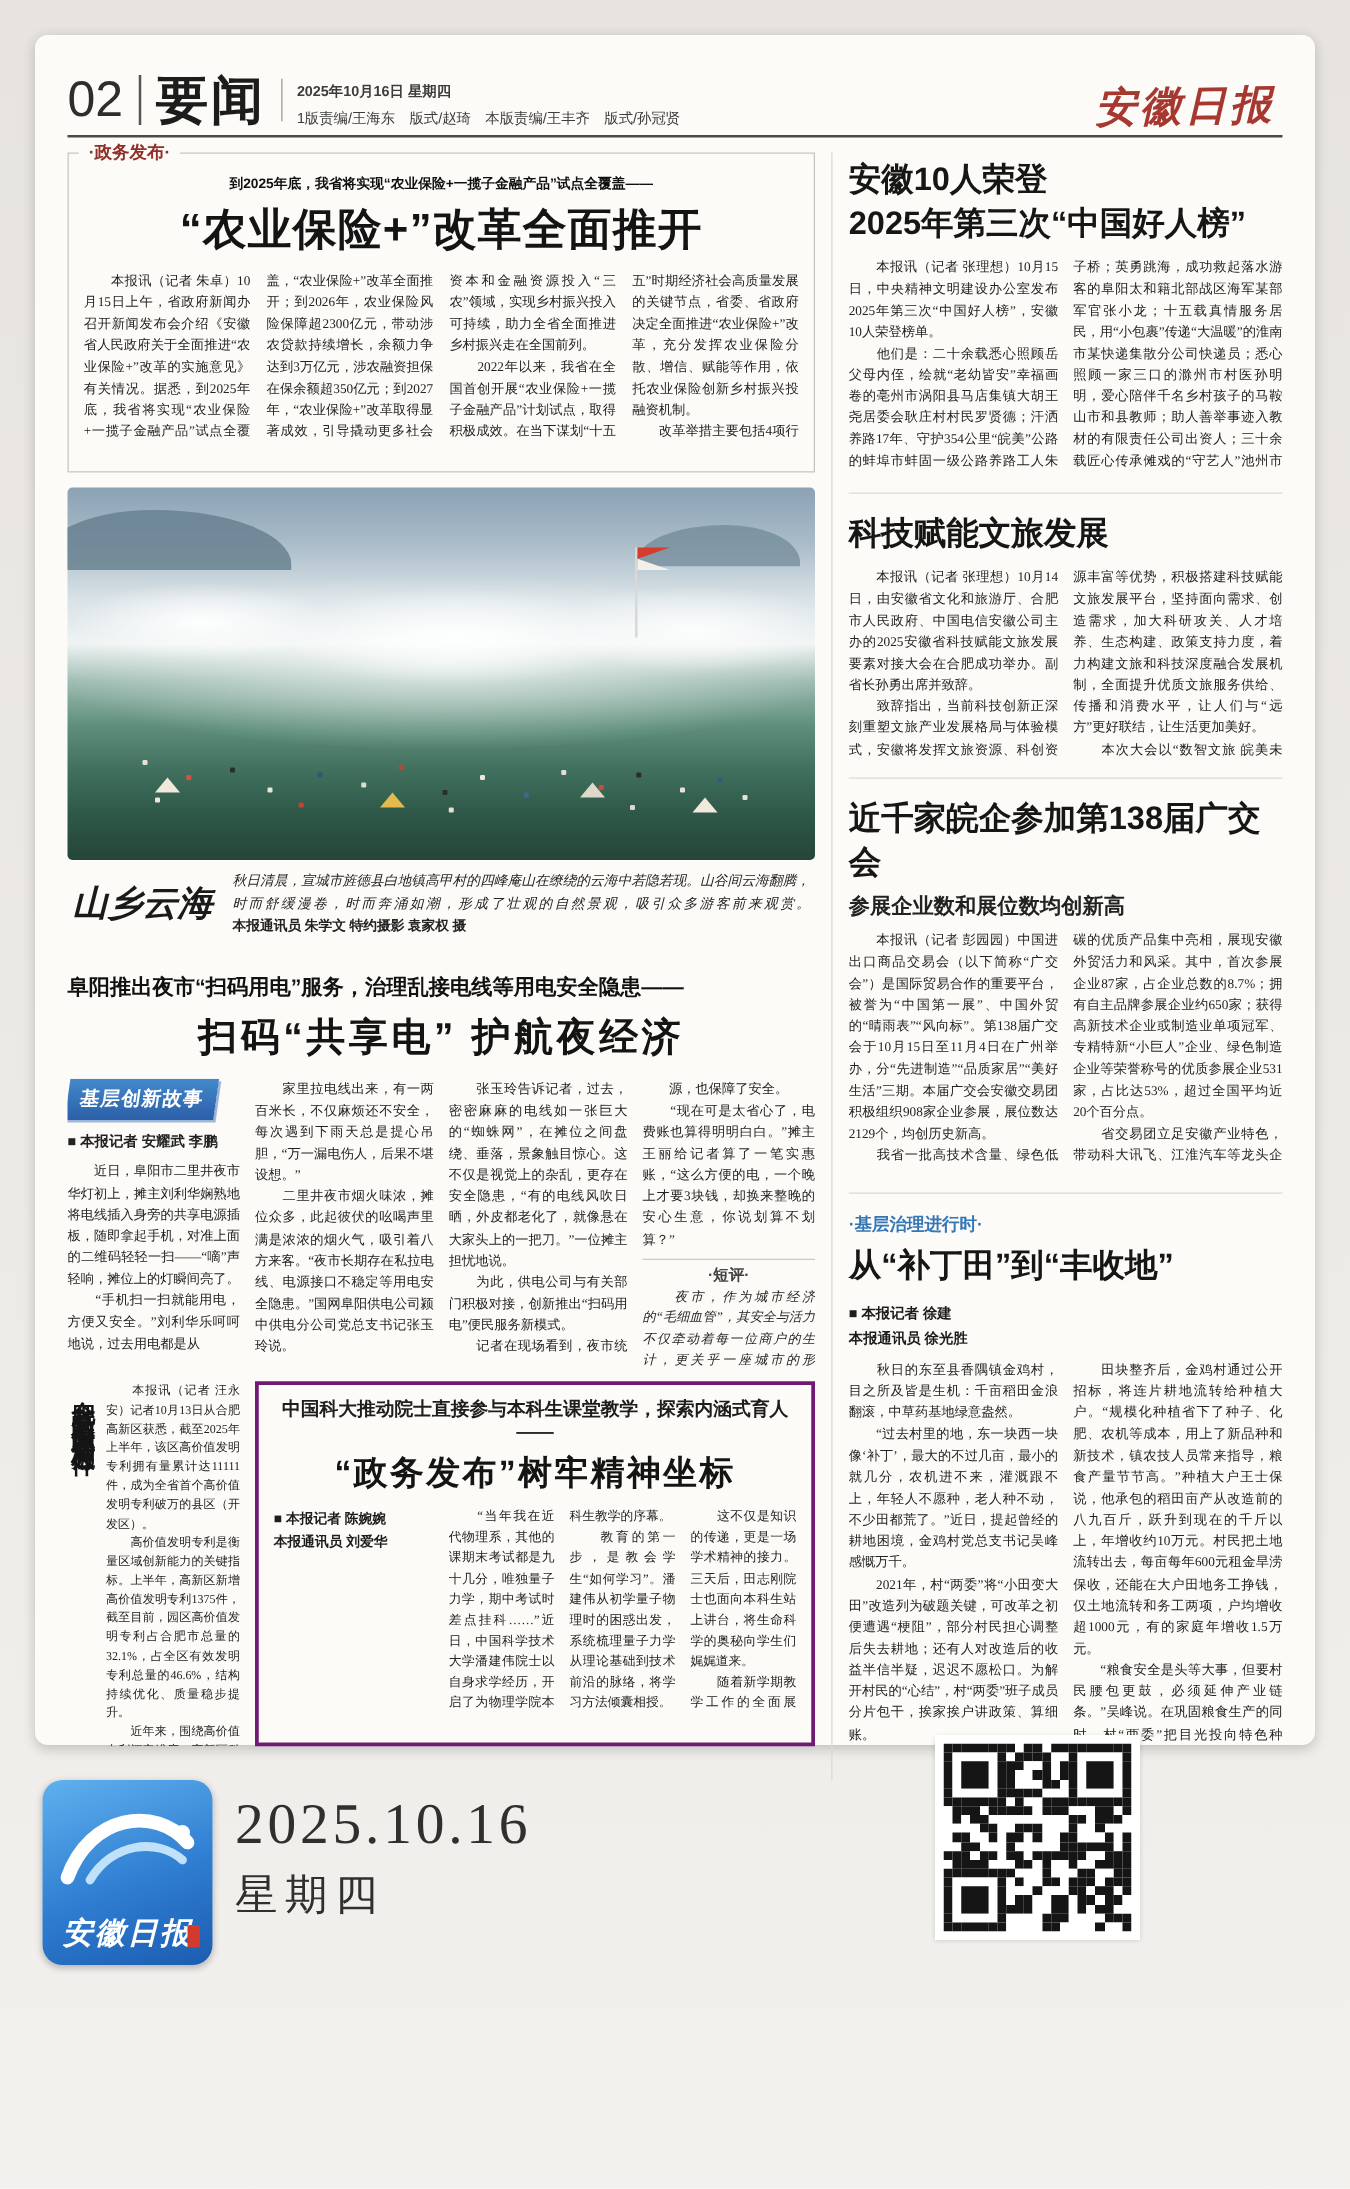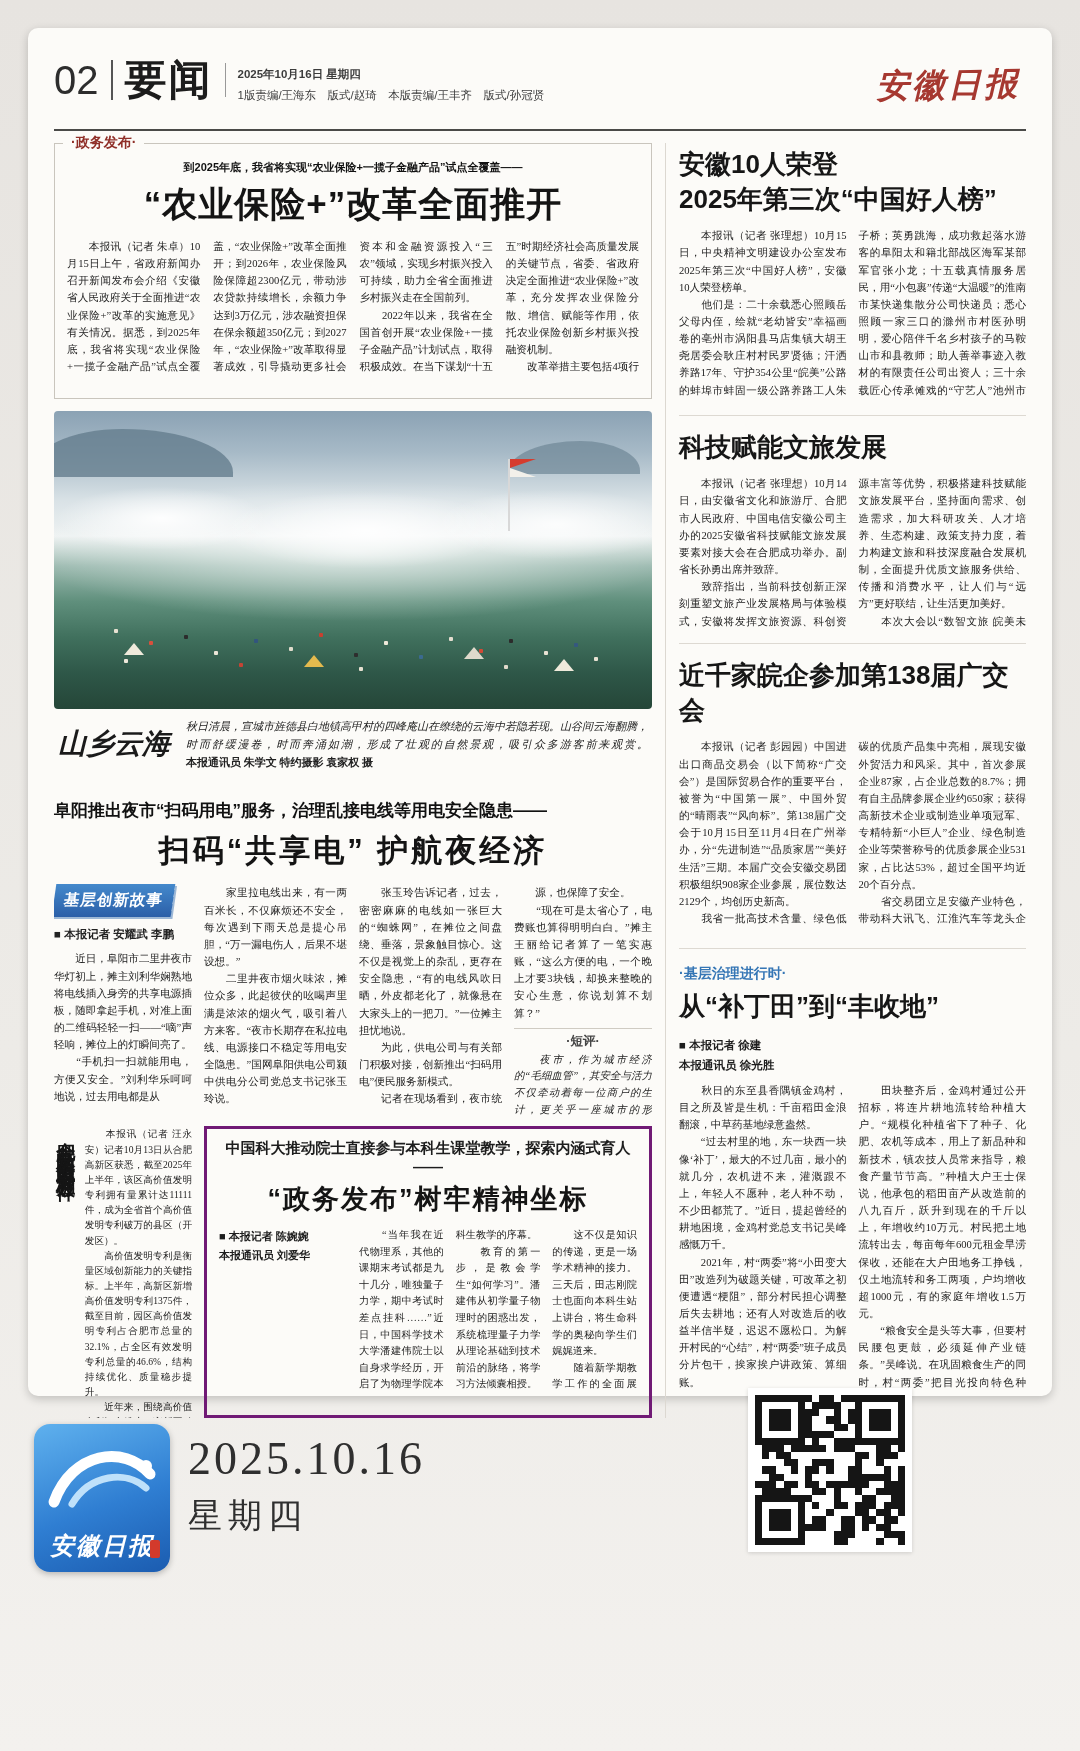--- a/index.html
+++ b/index.html
@@ -10,21 +10,21 @@
     color:#1d1d1d;overflow:hidden;
   }
   .page{
     position:absolute;left:28px;top:28px;width:1024px;height:1368px;
     background:#fcfbf8;border-radius:10px;
     box-shadow:0 3px 10px rgba(0,0,0,.2);
     padding:24px 26px 16px;box-sizing:border-box;
   }
   
   .hdr{display:flex;align-items:flex-end;justify-content:space-between;
-       border-bottom:2px solid #4a4a48;padding-bottom:21px;}
+       border-bottom:2px solid #4a4a48;padding-bottom:0;}
   .hdr-left{display:flex;align-items:center;gap:12px;}
   .pagenum{font-size:40px;color:#2d2d2d;font-family:"Liberation Sans",sans-serif;}
   .hbar{width:2px;height:40px;background:#555;}
   .hbar2{width:1px;height:34px;background:#999;}
   .sectionname{font-size:42px;font-weight:900;color:#1c1c1c;font-family:"Liberation Sans",sans-serif;letter-spacing:2px;}
   .meta{font-size:11.5px;color:#3c3c3c;line-height:1.8;font-family:"Liberation Sans",sans-serif;}
   .meta .d{font-weight:bold;margin-top:10px;}
   .masthead{font-size:33px;font-weight:bold;font-style:italic;color:#a63830;
             letter-spacing:3px;transform:rotate(-1deg);padding-right:6px;}
   
@@ -261,20 +261,21 @@
 
       <div class="r-art">
         <div class="r-head">科技赋能文旅发展</div>
         <div class="r-cols bodytext h-tech">　　本报讯（记者 张理想）10月14日，由安徽省文化和旅游厅、合肥市人民政府、中国电信安徽公司主办的2025安徽省科技赋能文旅发展要素对接大会在合肥成功举办。副省长孙勇出席并致辞。
 　　致辞指出，当前科技创新正深刻重塑文旅产业发展格局与体验模式，安徽将发挥文旅资源、科创资源丰富等优势，积极搭建科技赋能文旅发展平台，坚持面向需求、创造需求，加大科研攻关、人才培养、生态构建、政策支持力度，着力构建文旅和科技深度融合发展机制，全面提升优质文旅服务供给、传播和消费水平，让人们与“远方”更好联结，让生活更加美好。
 　　本次大会以“数智文旅 皖美未来”为主题，揭晓2025年安徽省文化和旅游数字化创新实践案例，发布科技赋能文旅新场景，对接赋能文旅新供给新需求，开展供需推介、项目路演等活动，推动“文旅+科技+创意”新业态落地，签署多个项目合作协议。</div>
       </div>
 
       <div class="r-art">
         <div class="r-head">近千家皖企参加第138届广交会</div>
+        <div class="r-sub">参展企业数和展位数均创新高</div>
         <div class="r-cols bodytext h-fair">　　本报讯（记者 彭园园）中国进出口商品交易会（以下简称“广交会”）是国际贸易合作的重要平台，被誉为“中国第一展”、中国外贸的“晴雨表”“风向标”。第138届广交会于10月15日至11月4日在广州举办，分“先进制造”“品质家居”“美好生活”三期。本届广交会安徽交易团积极组织908家企业参展，展位数达2129个，均创历史新高。
 　　我省一批高技术含量、绿色低碳的优质产品集中亮相，展现安徽外贸活力和风采。其中，首次参展企业87家，占企业总数的8.7%；拥有自主品牌参展企业约650家；获得高新技术企业或制造业单项冠军、专精特新“小巨人”企业、绿色制造企业等荣誉称号的优质参展企业531家，占比达53%，超过全国平均近20个百分点。
 　　省交易团立足安徽产业特色，带动科大讯飞、江淮汽车等龙头企业参展，争取医疗专区特装展位，人形机器人、机器狗、远程医疗等展示集中体现安徽新质生产力的最新成果，配套开展系列活动。
 　　据广交会预登记数据，覆盖210多个出口市场的20.7万名采购商预登记，环比增长14.1%，到会采购商企业预计超400家。省商务厅相关负责人表示，将认真开展各项服务，帮助企业充分利用广交会平台拓市场、增订单。</div>
       </div>
 
       <div class="r-art last">
         <div class="r-label">·基层治理进行时·</div>
         <div class="r-head">从“补丁田”到“丰收地”</div>
         <div class="r-byline">

